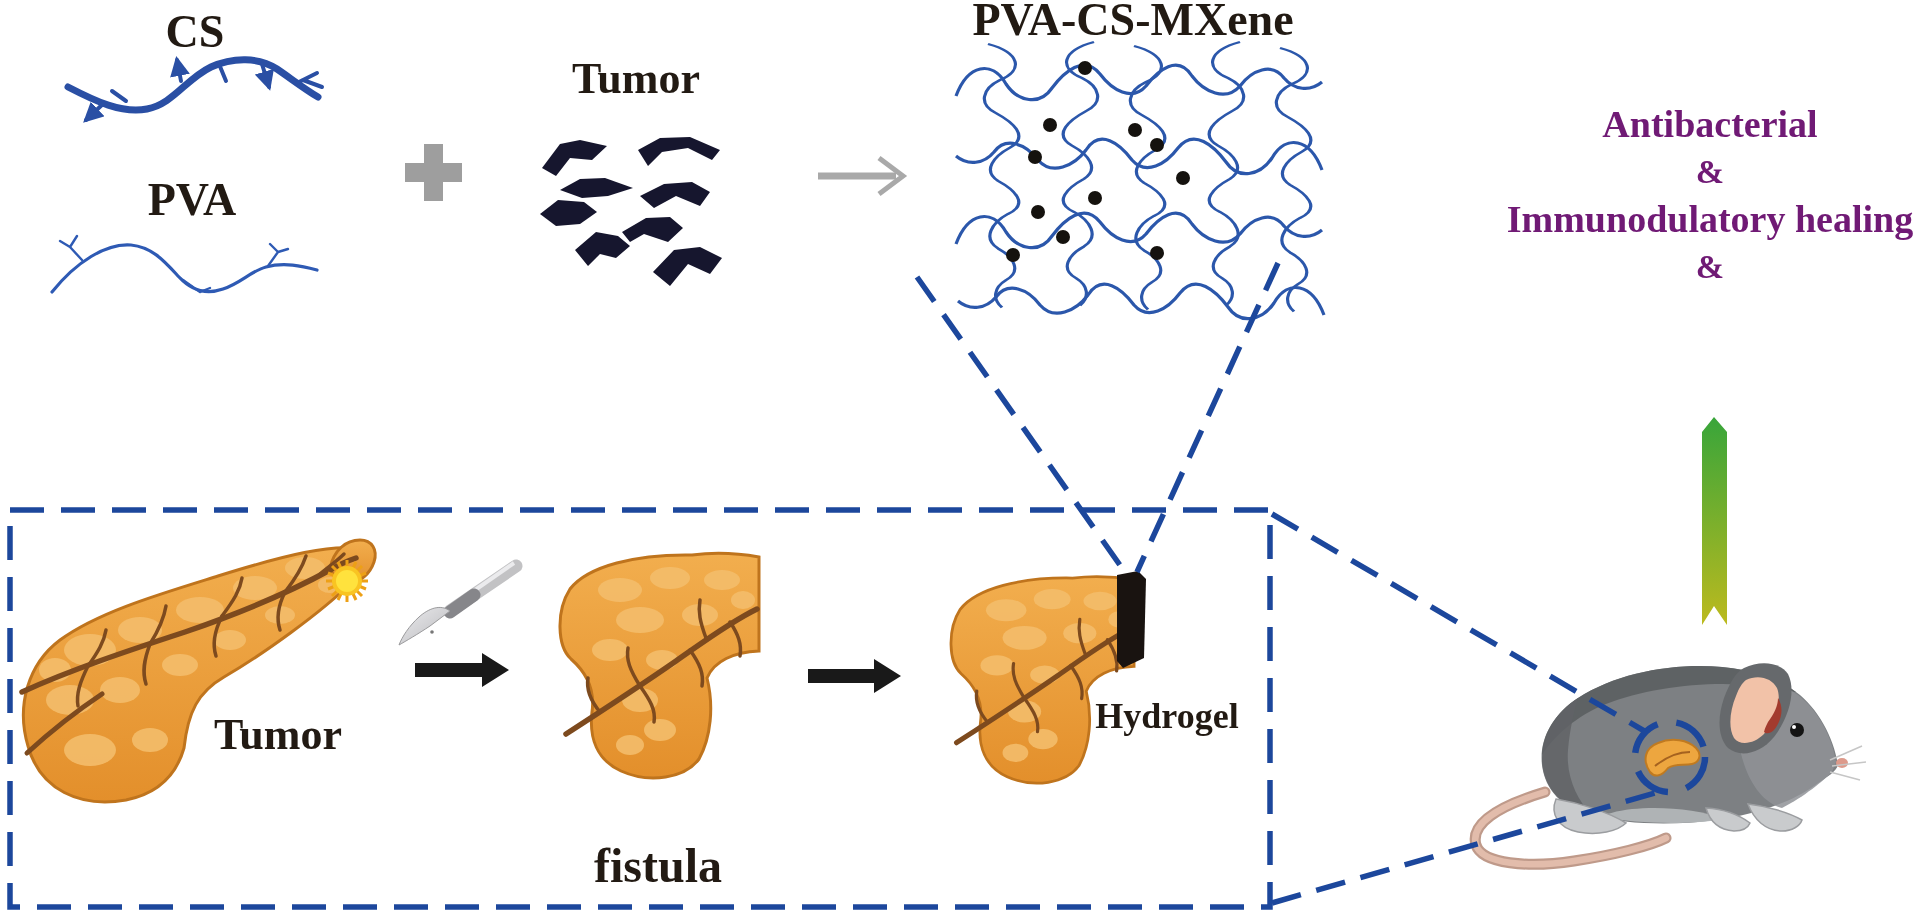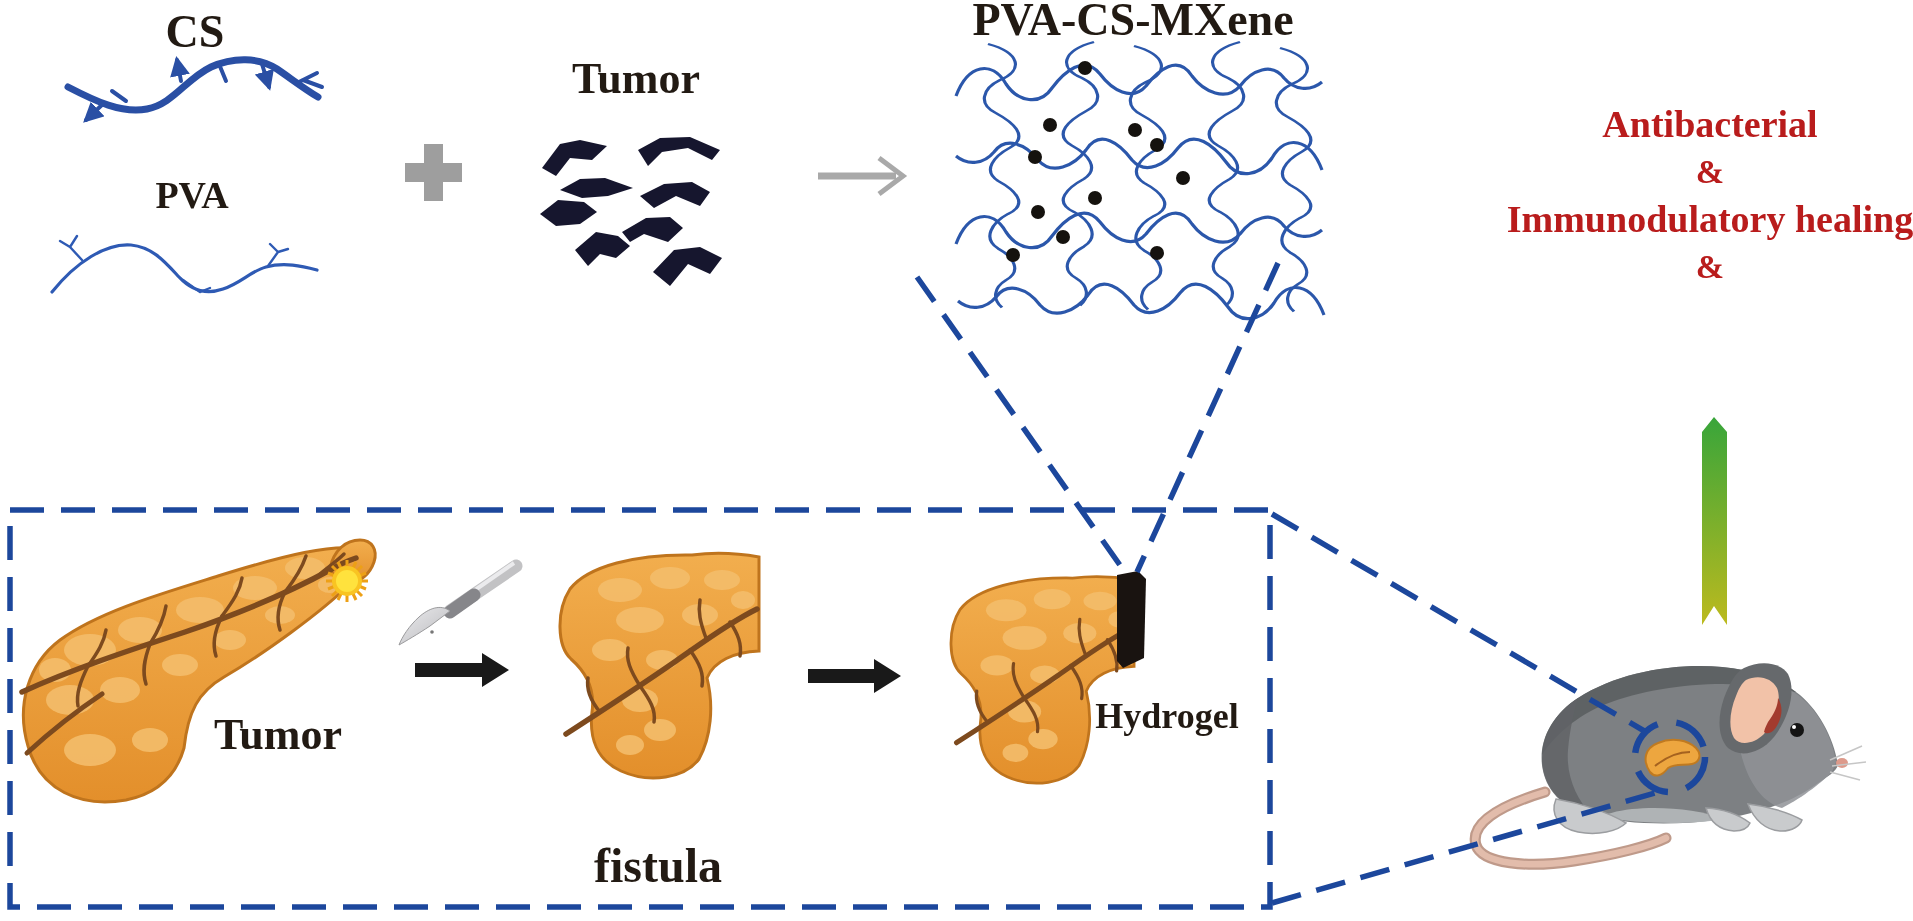--- a/index.html
+++ b/index.html
@@ -2,29 +2,29 @@
 <html><head>
 <meta charset="utf-8">
 <style>
   html,body{margin:0;padding:0;background:#fff;}
   .stage{position:relative;width:1913px;height:921px;background:#ffffff;overflow:hidden;
          font-family:"Liberation Serif",serif;}
   .stage svg.layer{position:absolute;left:0;top:0;}
   .lbl{position:absolute;transform:translateX(-50%);font-weight:bold;color:#221a13;
        white-space:pre;line-height:1.05;}
   .lbl-cs{left:195px;top:8px;font-size:46px;}
-  .lbl-pva{left:192px;top:176px;font-size:38px;}
+  .lbl-pva{left:192px;top:176px;font-size:46px;}
   .lbl-mxene{left:636px;top:56px;font-size:44px;}
   .lbl-title{left:1133px;top:-4px;font-size:46px;}
   .lbl-tumor{left:278px;top:712px;font-size:44px;}
   .lbl-panc{left:656px;top:796px;font-size:42px;}
   .lbl-fist{left:658px;top:841px;font-size:48px;}
   .lbl-hydro{left:1167px;top:698px;font-size:36px;}
   .effects{position:absolute;left:1710px;top:100px;transform:translateX(-50%);
-           text-align:center;font-weight:bold;color:#b91c1c;}
+           text-align:center;font-weight:bold;color:#701a75;}
   .effects .line{font-size:38px;line-height:48px;white-space:pre;}
   .effects .amp{font-size:34px;line-height:47px;}
 </style>
 </head>
 <body>
 
 <div class="stage">
 
   <svg class="layer" width="1913" height="921" viewBox="0 0 1913 921">
     <defs>

